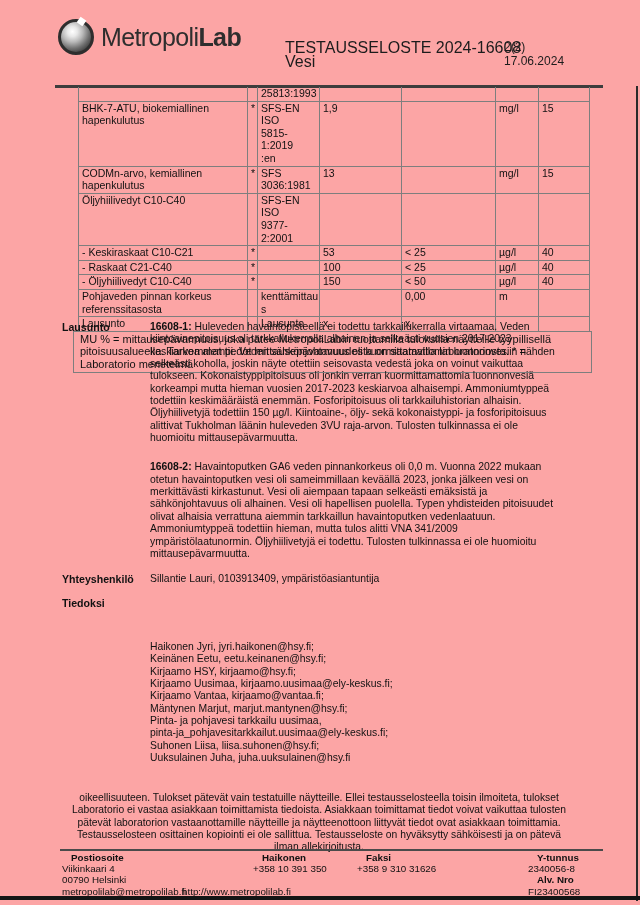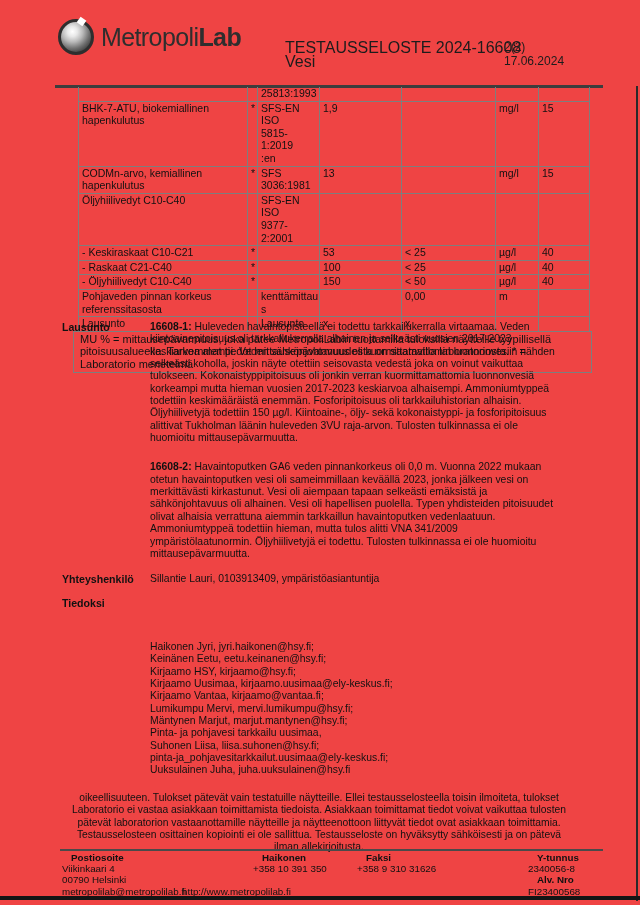--- a/index.html
+++ b/index.html
@@ -1,18 +1,18 @@
 <!DOCTYPE html>
 <html><head>
 <meta charset="utf-8">
 <style>
   * { margin:0; padding:0; box-sizing:border-box; }
   html,body { background:#ffffff; }
   .page {
-    position:relative; width:640px; height:905px; background:#ef4444;
+    position:relative; width:640px; height:905px; background:#fca5a5;
     font-family:"Liberation Sans","DejaVu Sans",sans-serif; color:#1c1c1c;
     overflow:hidden;
   }
   
   .logo { position:absolute; left:58px; top:19px; display:flex; align-items:center; gap:7px; }
   .logo-icon {
     width:36px; height:36px; border-radius:50%;
     background:radial-gradient(circle at 38% 32%, #ffffff 0%, #e8e8e8 18%, #b9b9b9 38%, #6e6e6e 62%, #2c2c2c 88%);
     border:3px solid #2e2e2e; position:relative;
   }
@@ -223,25 +223,24 @@
   <div class="sec-label" style="top:573px;">Yhteyshenkilö</div>
   <div class="yhteys-value body-text">Sillantie Lauri, 0103913409, ympäristöasiantuntija</div>
 
   <div class="sec-label" style="top:597px;">Tiedoksi</div>
   <div class="tiedoksi-list body-text">
       <div>Haikonen Jyri, jyri.haikonen@hsy.fi;</div>
       <div>Keinänen Eetu, eetu.keinanen@hsy.fi;</div>
       <div>Kirjaamo HSY, kirjaamo@hsy.fi;</div>
       <div>Kirjaamo Uusimaa, kirjaamo.uusimaa@ely-keskus.fi;</div>
       <div>Kirjaamo Vantaa, kirjaamo@vantaa.fi;</div>
-      <div>Lumikumpu Mervi, mervi.lumikumpu@hsy.fi;</div>
       <div>Mäntynen Marjut, marjut.mantynen@hsy.fi;</div>
       <div>Pinta- ja pohjavesi tarkkailu uusimaa,</div>
+      <div>pinta-ja_pohjavesitarkkailut.uusimaa@ely-keskus.fi;</div>
       <div>Suhonen Liisa, liisa.suhonen@hsy.fi;</div>
-      <div>pinta-ja_pohjavesitarkkailut.uusimaa@ely-keskus.fi;</div>
       <div>Uuksulainen Juha, juha.uuksulainen@hsy.fi</div>
     </div>
 
   <div class="disclaimer">
       <div>oikeellisuuteen. Tulokset pätevät vain testatuille näytteille. Ellei testausselosteella toisin ilmoiteta, tulokset</div>
       <div>Laboratorio ei vastaa asiakkaan toimittamista tiedoista. Asiakkaan toimittamat tiedot voivat vaikuttaa tulosten</div>
       <div>pätevät laboratorion vastaanottamille näytteille ja näytteenottoon liittyvät tiedot ovat asiakkaan toimittamia.</div>
       <div>Testausselosteen osittainen kopiointi ei ole sallittua. Testausseloste on hyväksytty sähköisesti ja on pätevä</div>
       <div>ilman allekirjoitusta.</div>
     </div>

